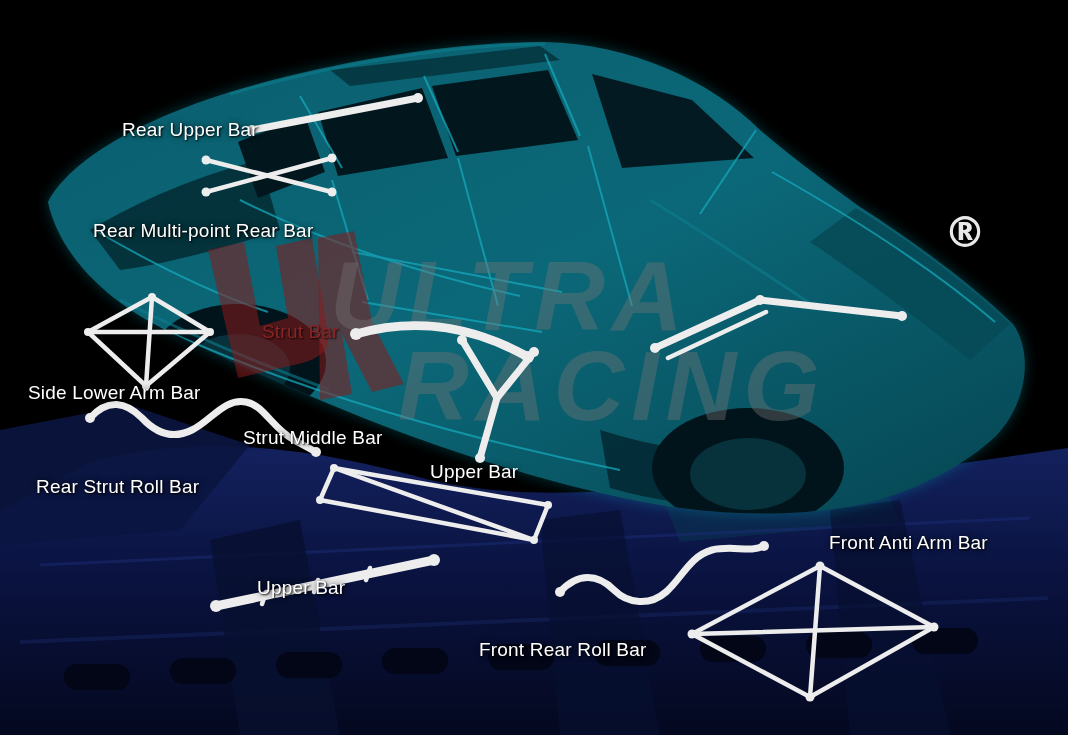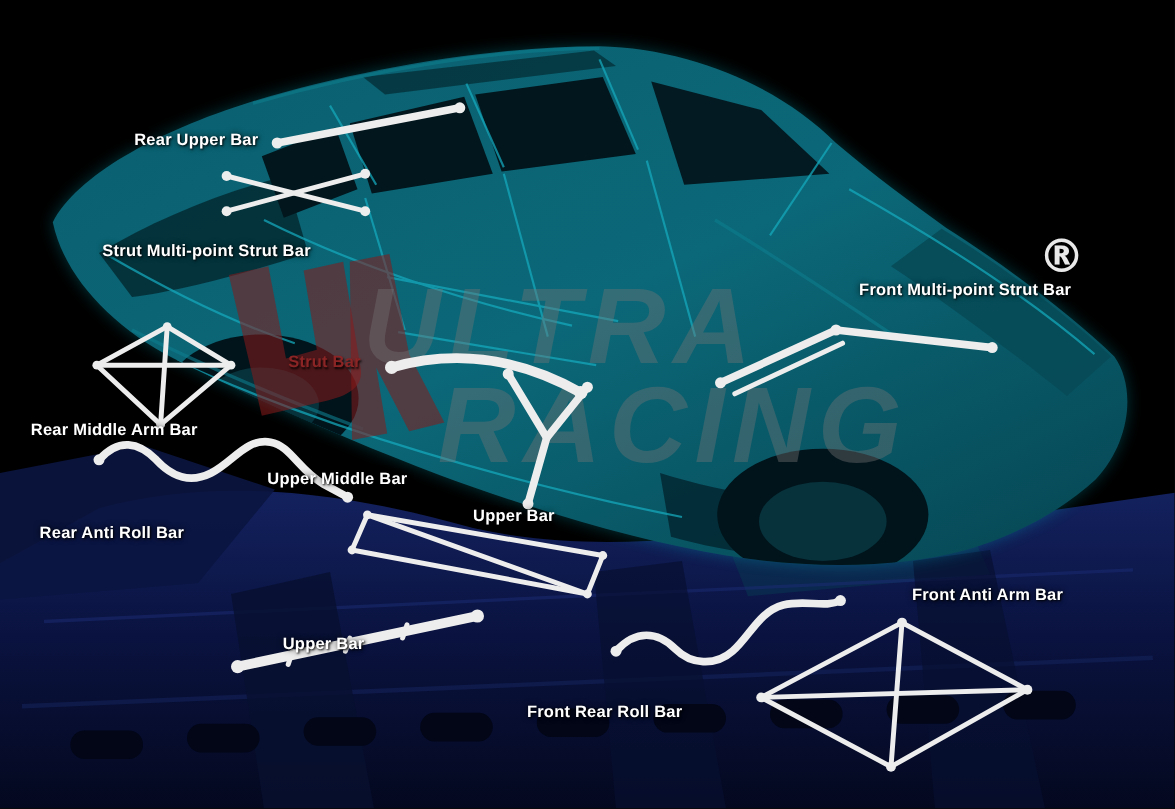--- a/index.html
+++ b/index.html
@@ -6,21 +6,21 @@
   html, body { background:#111; }
   .stage{
     position:relative; width:1068px; height:735px; overflow:hidden;
     background:var(--background,#000);
     font-family:"Liberation Sans", sans-serif;
   }
   .scene{ position:absolute; left:0; top:0; width:1068px; height:735px; }
   .label{
     position:absolute; white-space:nowrap;
     color:var(--label-text,#ffffff);
-    font-size:15px; font-weight:bold; letter-spacing:.2px;
+    font-size:19px; font-weight:normal; letter-spacing:.2px;
     text-shadow:1px 1px 2px rgba(0,0,0,.95), 0 0 6px rgba(0,0,0,.75);
     text-align:right;
   }
   .label--room{ color:var(--room-bar-label,#8b2525); text-shadow:1px 1px 2px rgba(0,0,0,.9); }
   .reg-mark{
     position:absolute; left:944px; top:208px;
     color:#e9e9e9; font-size:42px; font-weight:bold;
     font-family:"DejaVu Sans", sans-serif;
     text-shadow:0 0 4px rgba(0,0,0,.8);
   }
@@ -206,25 +206,24 @@
         <path class="bar bar-thin" d="M820,566 L810,697"></path>
         <circle class="bar-end" cx="692" cy="634" r="4.5"></circle>
         <circle class="bar-end" cx="820" cy="566" r="4.5"></circle>
         <circle class="bar-end" cx="934" cy="627" r="4.5"></circle>
         <circle class="bar-end" cx="810" cy="697" r="4.5"></circle>
       </g>
     </g>
   </svg>
 
   <div class="label" style="left:122px; top:119px">Rear Upper Bar</div>
-  <div class="label" style="left:93px; top:220px">Strut Multi-point Strut Bar</div>
+  <div class="label" style="left:93px; top:220px">Rear Multi-point Rear Bar</div>
   <div class="label label--room" style="left:262px; top:321px">Strut Bar</div>
-  <div class="label" style="left:28px; top:382px">Rear Middle Arm Bar</div>
-  <div class="label" style="left:243px; top:427px">Upper Middle Bar</div>
-  <div class="label" style="left:36px; top:476px">Rear Anti Roll Bar</div>
+  <div class="label" style="left:28px; top:382px">Side Lower Arm Bar</div>
+  <div class="label" style="left:243px; top:427px">Strut Middle Bar</div>
+  <div class="label" style="left:36px; top:476px">Rear Strut Roll Bar</div>
   <div class="label" style="left:430px; top:461px">Upper Bar</div>
   <div class="label" style="left:257px; top:577px">Upper Bar</div>
   <div class="label" style="left:479px; top:639px">Front Rear Roll Bar</div>
-  <div class="label" style="left:781px; top:255px">Front Multi-point Strut Bar</div>
   <div class="label" style="left:829px; top:532px">Front Anti Arm Bar</div>
 
   <div class="reg-mark">®</div>
 </div>
 
 </body></html>

